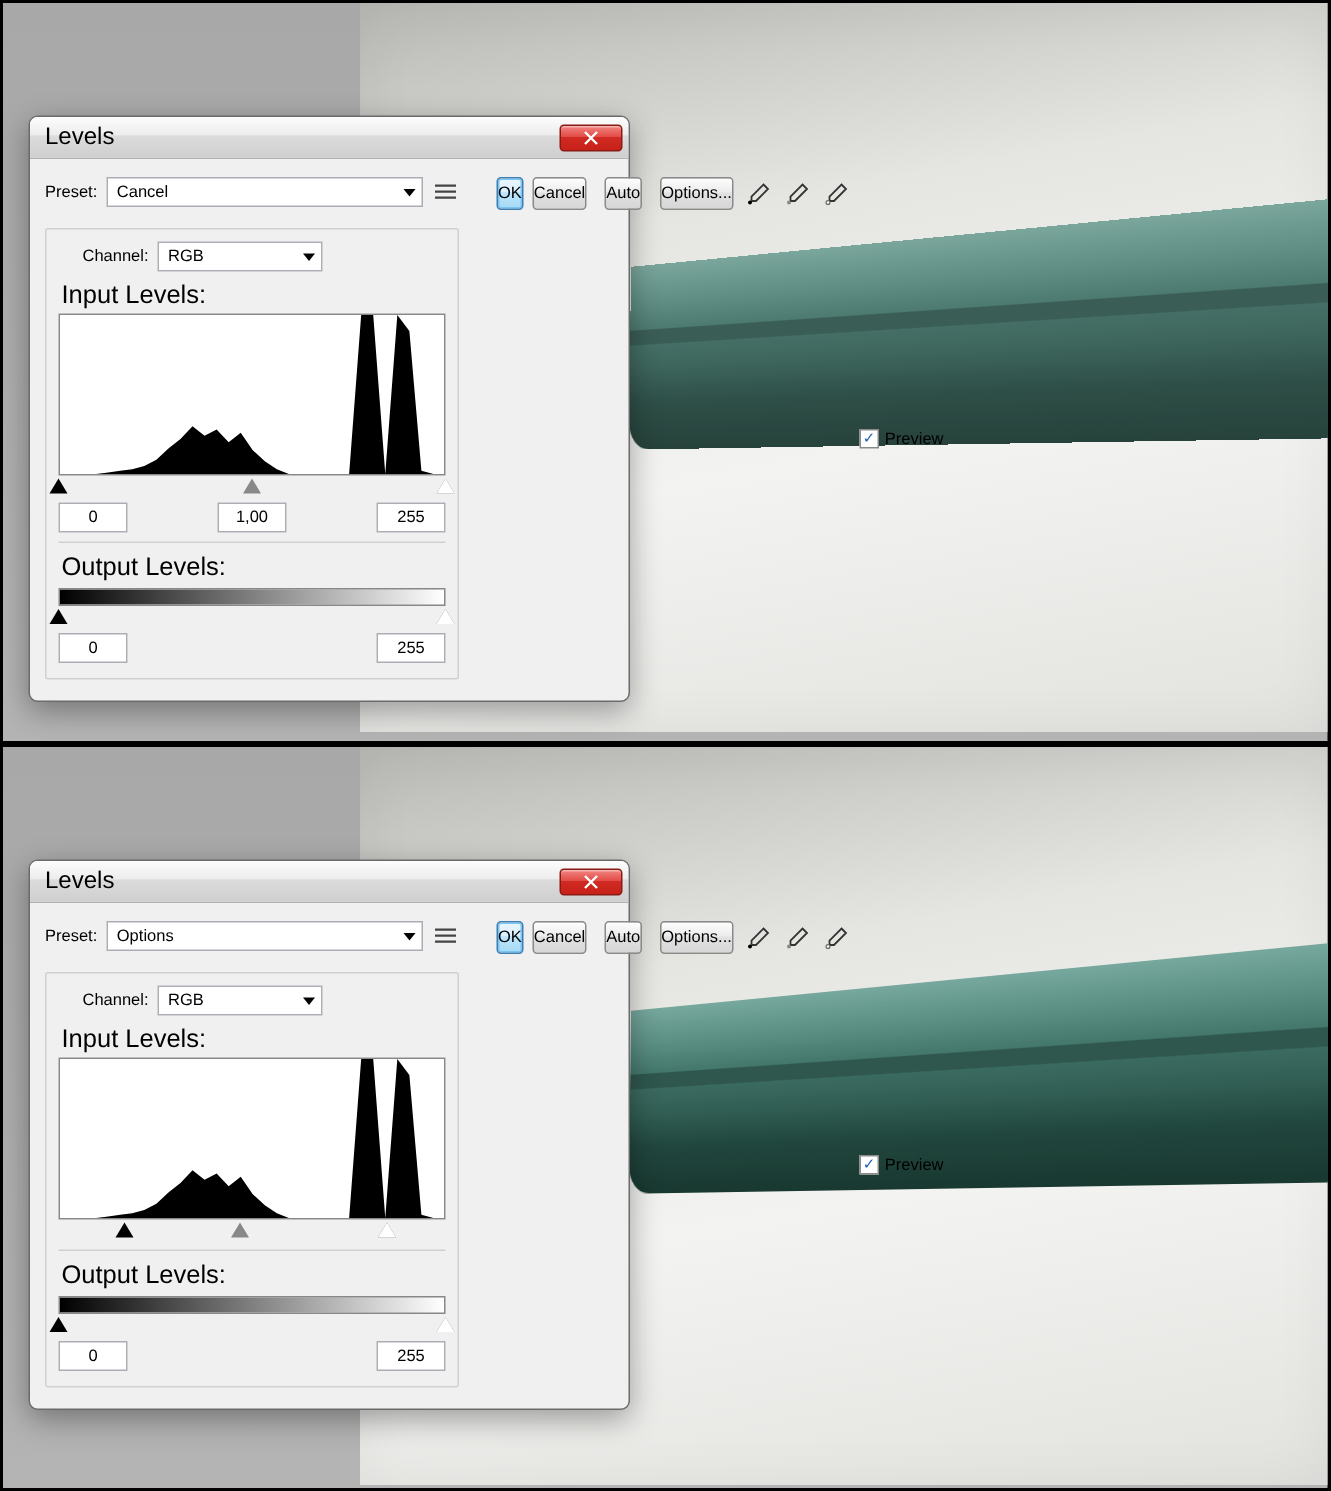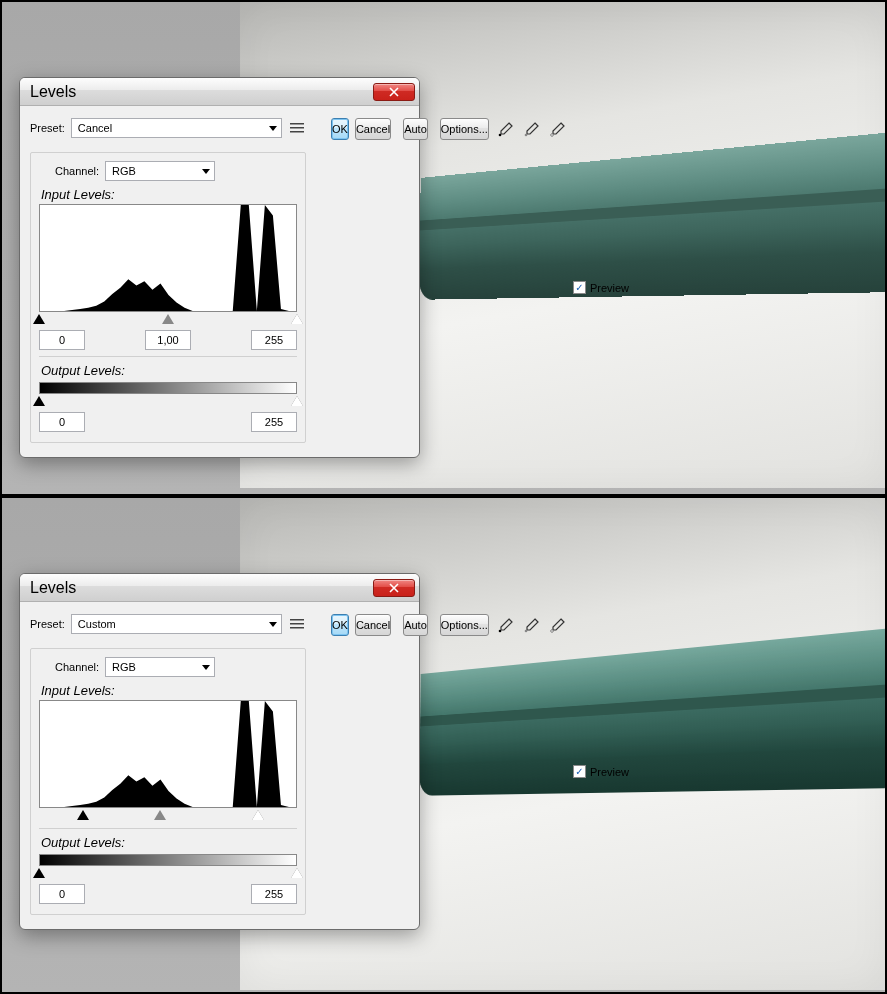--- a/index.html
+++ b/index.html
@@ -54,21 +54,21 @@
   .preset-menu-btn { width:18px; height:18px; display:flex; align-items:center; justify-content:center; }
   .preset-menu-btn svg { width:14px; height:12px; }
 
   .group {
     border:1px solid #d0d0d0; border-radius:2px; padding:8px 8px 10px 8px;
     position:relative; margin-top:6px; background:#f0f0f0;
   }
   .group-row { display:flex; align-items:center; gap:6px; margin-left:16px; margin-bottom:6px; }
   .combo-channel { width:110px; }
 
-  .section-label { font-size:13px; margin:2px 0 2px 2px;font-style:italic; }
+  .section-label { font-size:17px; margin:2px 0 2px 2px; }
 
   .histogram {
     height:108px; background:#fff; border:1px solid #888; position:relative; overflow:hidden;
   }
   .histo-svg { width:100%; height:100%; display:block; }
 
   .slider-track {
     height:12px; position:relative; margin-top:2px;
   }
   .slider-track .tri {
@@ -236,21 +236,21 @@
       <svg viewBox="0 0 10 10">
           <path d="M1 1 L9 9 M9 1 L1 9" stroke="#fff" stroke-width="1.6"></path>
         </svg>
     </div>
   </div>
   <div class="dlg-body">
     <div class="left-col">
       <div class="row">
         <label>Preset:</label>
         <div class="combo combo-preset">
-          <span>Custom</span>
+          <span>Options</span>
           <span class="arrow"></span>
         </div>
         <div class="preset-menu-btn">
           <svg viewBox="0 0 14 12">
               <rect x="0" y="1" width="14" height="1.5" fill="#444"></rect>
               <rect x="0" y="5" width="14" height="1.5" fill="#444"></rect>
               <rect x="0" y="9" width="14" height="1.5" fill="#444"></rect>
             </svg>
         </div>
       </div>

